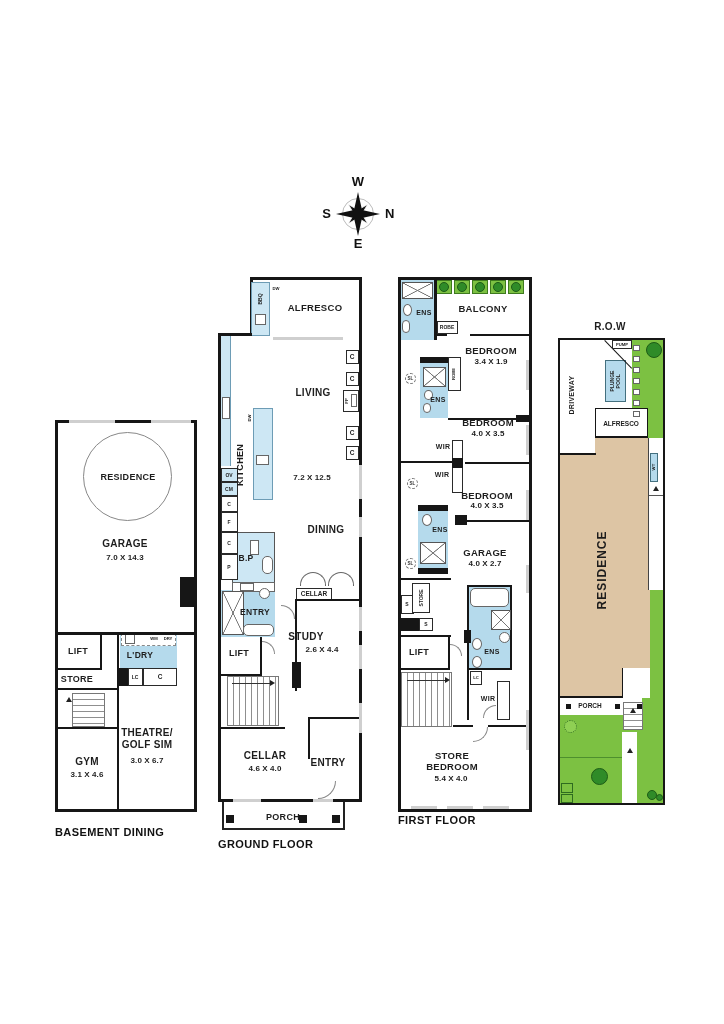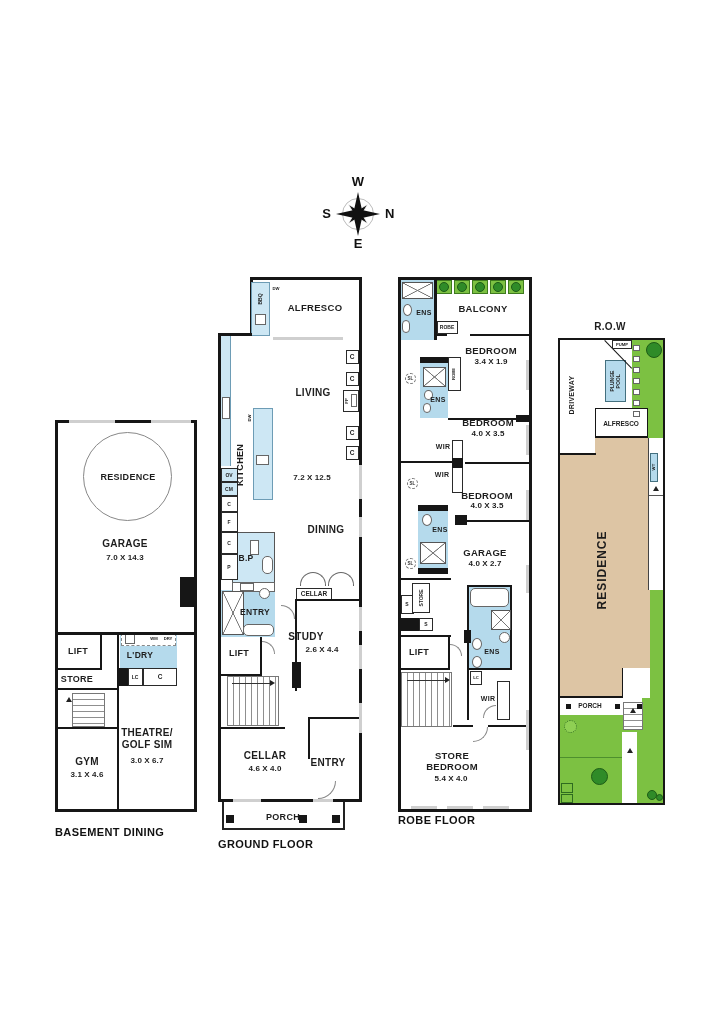--- a/index.html
+++ b/index.html
@@ -60,21 +60,21 @@
     <path d="M36 30.5 L38.8 41.2 L49.5 44 L38.8 46.8 L36 57.5 L33.2 46.8 L22.5 44 L33.2 41.2 Z" transform="rotate(45 36 44)" fill="#111" stroke="#fff" stroke-width="0.7"></path>
     <path d="M36 22 L40 40 L58 44 L40 48 L36 66 L32 48 L14 44 L32 40 Z" fill="#111"></path>
     <text x="36" y="16" text-anchor="middle" font-size="13" font-weight="600" fill="#111">W</text>
     <text x="63" y="48" text-anchor="start" font-size="13" font-weight="600" fill="#111">N</text>
     <text x="9" y="48" text-anchor="end" font-size="13" font-weight="600" fill="#111">S</text>
     <text x="36" y="78" text-anchor="middle" font-size="13" font-weight="600" fill="#111">E</text>
   </svg>
 
   <div class="floorlbl" style="left:55px;top:826px">BASEMENT DINING</div>
   <div class="floorlbl" style="left:218px;top:838px">GROUND FLOOR</div>
-  <div class="floorlbl" style="left:398px;top:814px">ROBE FLOOR</div>
+  <div class="floorlbl" style="left:398px;top:814px">FIRST FLOOR</div>
   <div class="lbl" style="left:610px;top:327px;font-size:10px">R.O.W</div>
 
   <div class="plan" style="left:55px;top:420px;width:142px;height:392px;border:3px solid #161616;background:#fff">
     <div class="win" style="left:11px;top:-3px;width:46px;height:3px"></div>
     <div class="win" style="left:93px;top:-3px;width:40px;height:3px"></div>
     <div class="fix round" style="left:25px;top:9px;width:89px;height:89px;border-color:#888"></div>
     <div class="lbl" style="left:70px;top:54px;font-size:9px">RESIDENCE</div>
     <div class="lbl" style="left:67px;top:121px">GARAGE</div>
     <div class="lbl dim" style="left:67px;top:135px">7.0 X 14.3</div>
     <div class="wall" style="left:122px;top:154px;width:14px;height:30px"></div>

